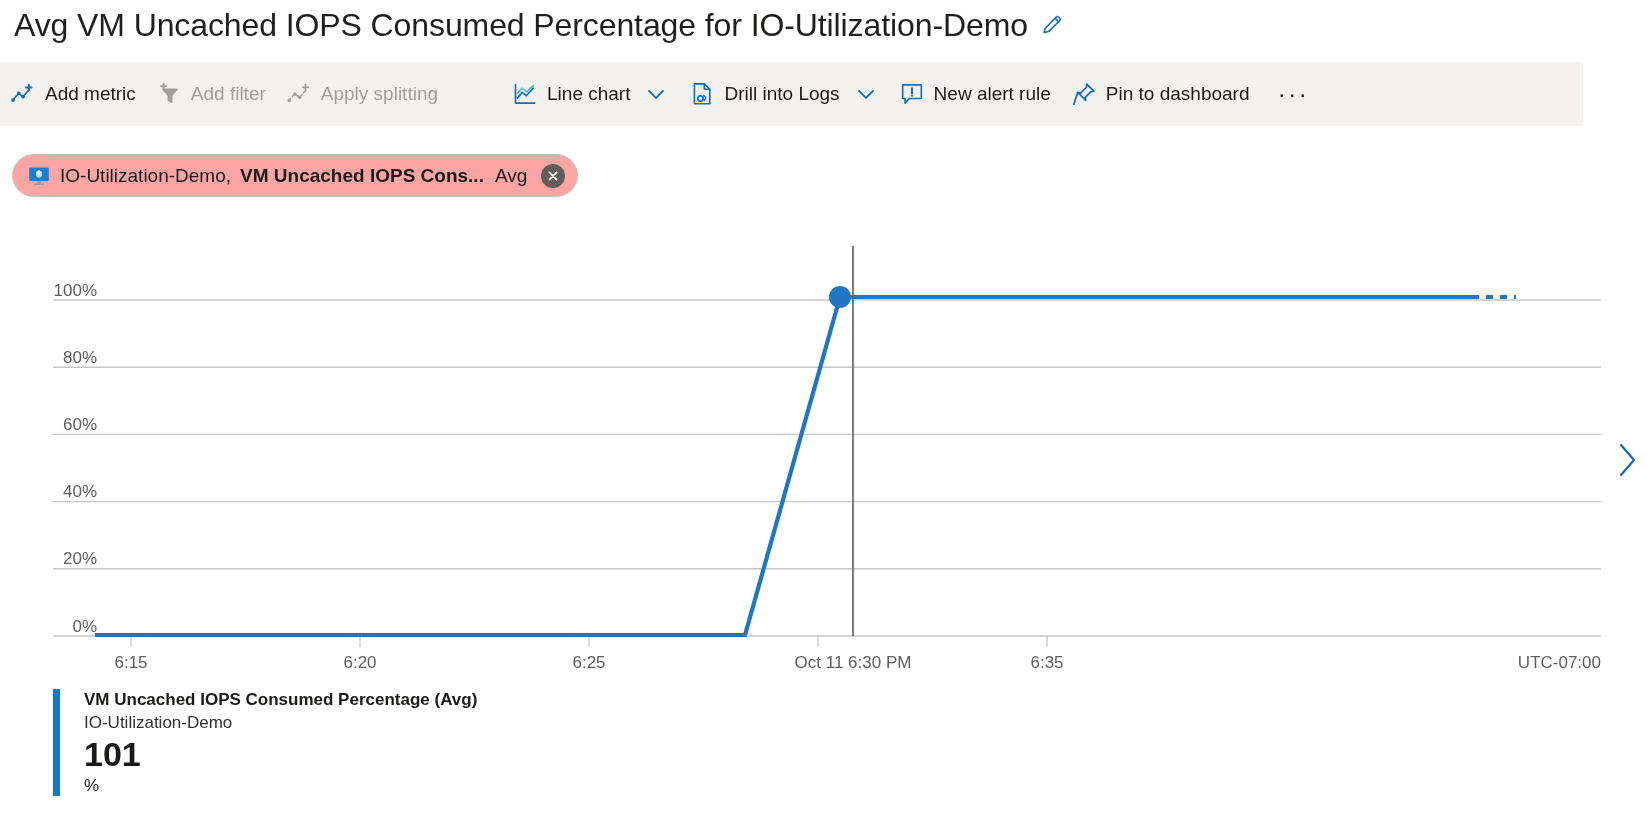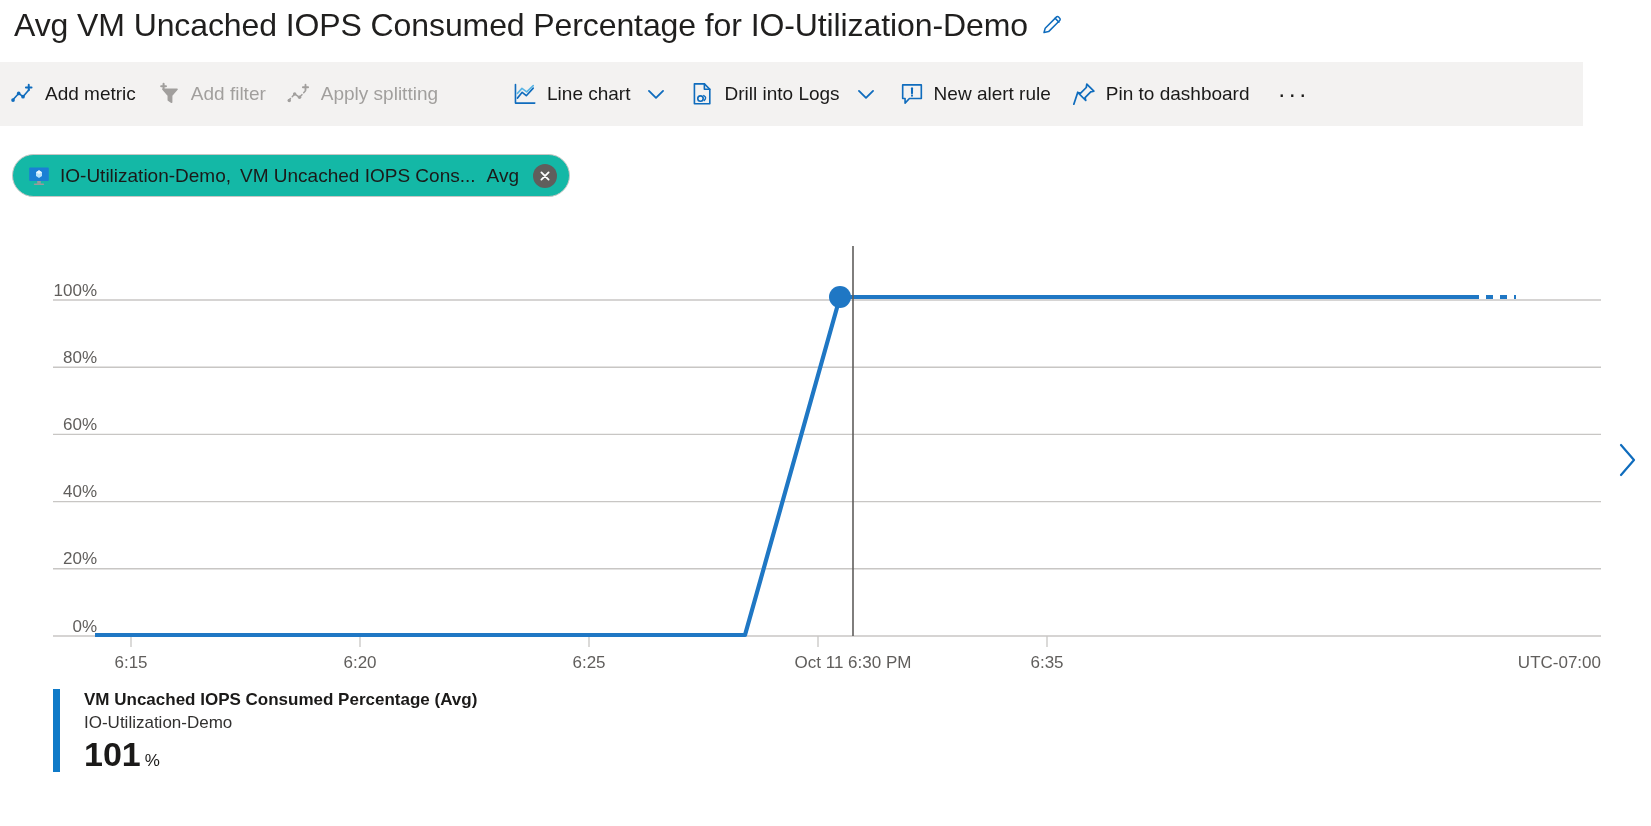--- a/index.html
+++ b/index.html
@@ -77,27 +77,27 @@
   .chip {
     position: absolute;
     left: 12px; top: 154px;
     height: 43px;
     display: inline-flex;
     align-items: center;
     gap: 9px;
     padding: 0 12px 0 14px;
     border: 1px solid #c8c6c4;
     border-radius: 22px;
-    background: #14b8a6;
+    background: #fca5a5;
     white-space: nowrap;
   }
   .chip-icon { display: block; width: 24px; height: 24px; flex: none; }
   .chip-text { font-size: 19px; color: #1b1a19; }
   .chip-text.res { font-weight: 400; }
-  .chip-text.metric { font-weight: 400; }
+  .chip-text.metric { font-weight: 700; }
   .chip-text.agg { font-weight: 400; margin-left: 2px; }
   .chip-close {
     width: 24px; height: 24px;
     border-radius: 50%;
     background: #605e5c;
     display: inline-flex; align-items: center; justify-content: center;
     border: none; cursor: pointer; flex: none;
     margin-left: 5px;
   }
   .chip-close svg { display: block; width: 12px; height: 12px; }
@@ -131,20 +131,21 @@
     line-height: 1.28;
   }
   .legend-resource {
     font-size: 17px; font-weight: 400; color: #323130;
     line-height: 1.35;
     margin-top: 1px;
   }
   .legend-value-row {
     display: flex; align-items: baseline; gap: 4px;
     margin-top: 2px;
+    flex-direction: column;
   }
   .legend-value {
     font-size: 34px; font-weight: 700; color: #1b1a19;
     line-height: 1.05;
   }
   .legend-unit { font-size: 17px; font-weight: 400; color: #1b1a19; }
 
   
   .flyout-chevron {
     position: absolute;

